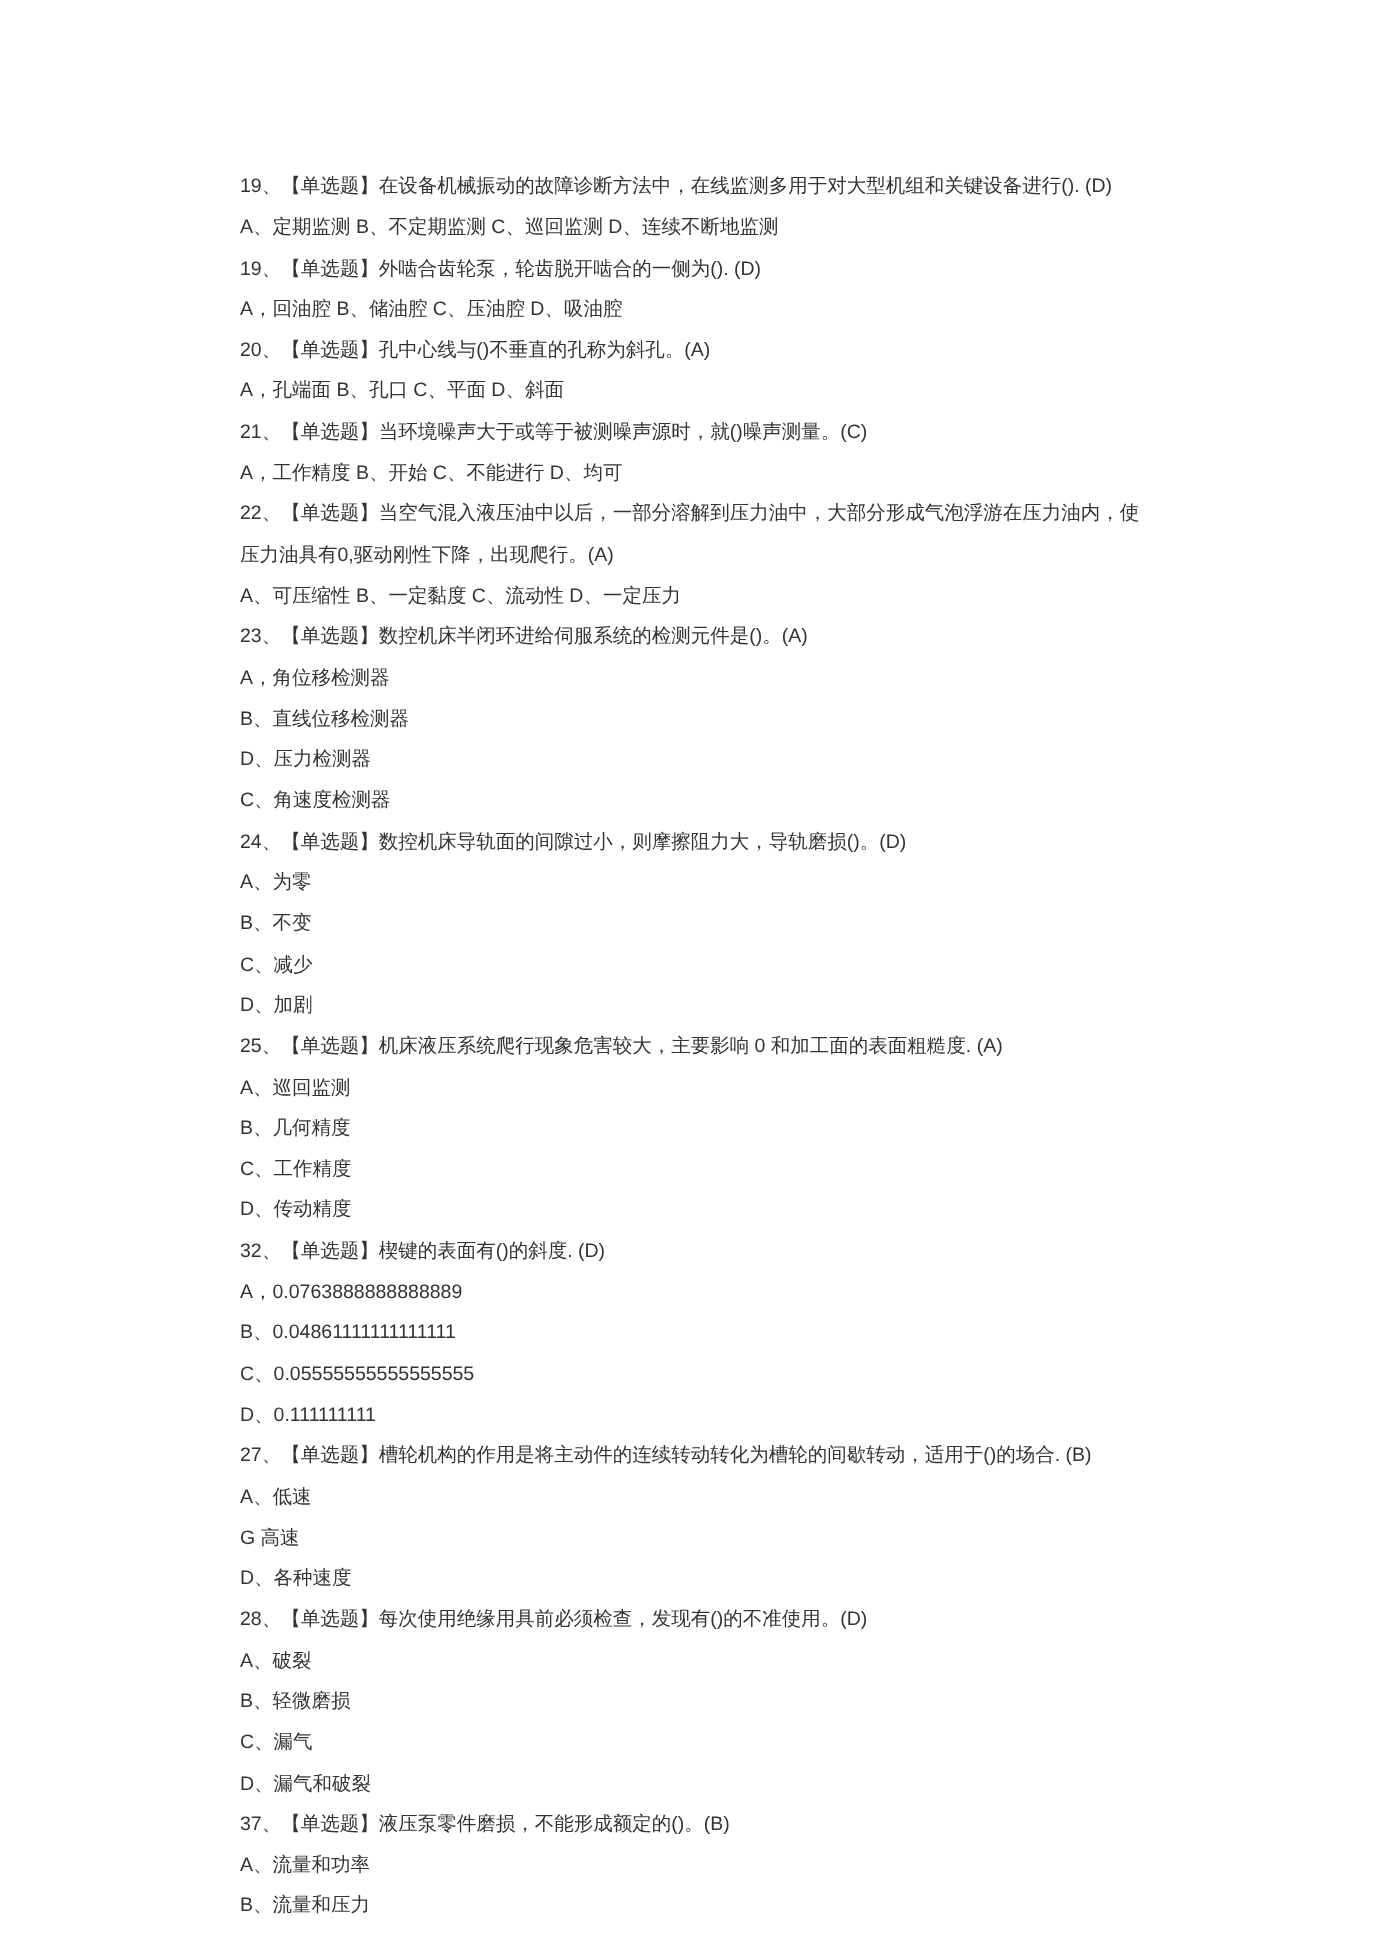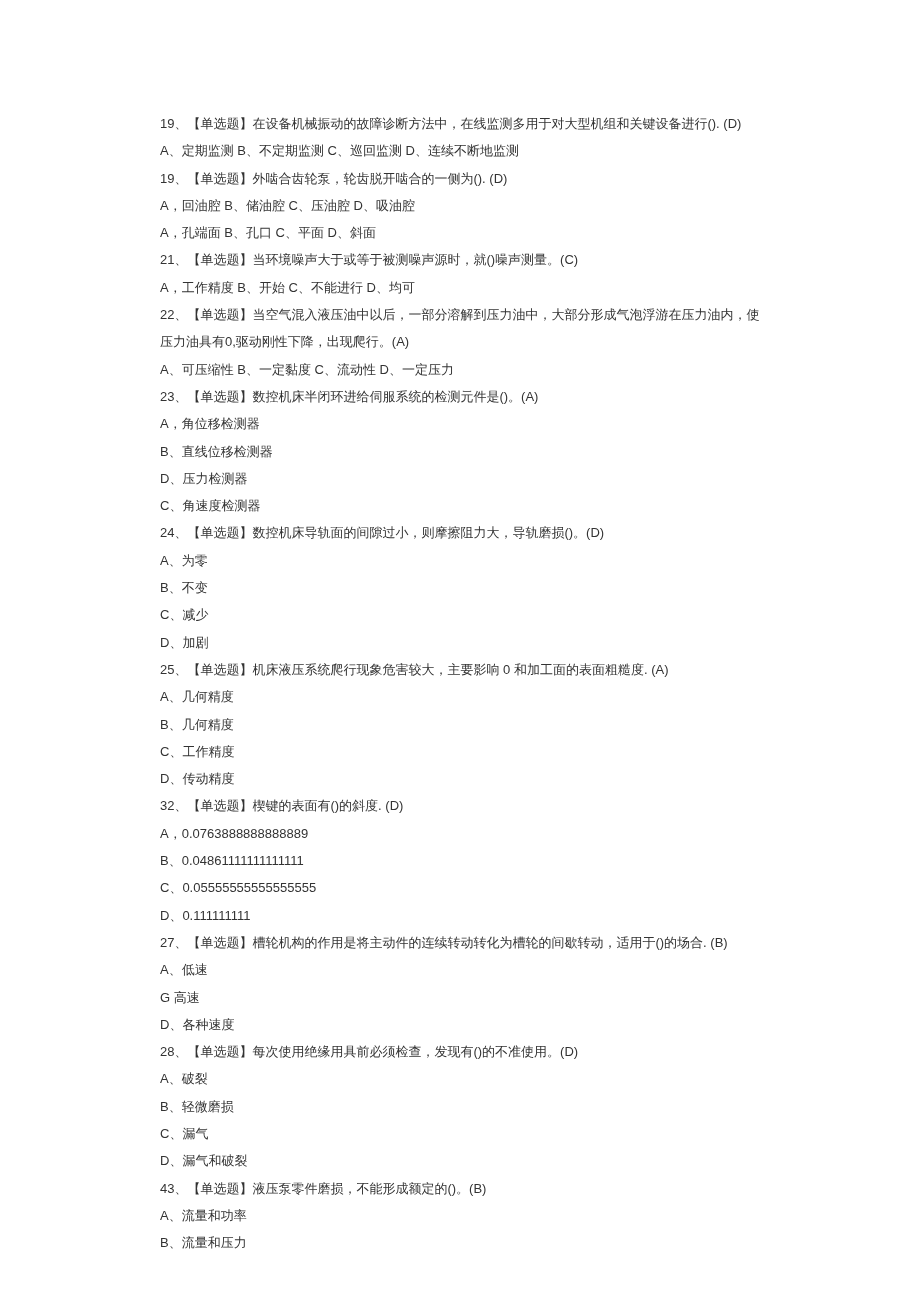--- a/index.html
+++ b/index.html
@@ -21,50 +21,51 @@
   }
 </style>
 </head>
 <body>
 
 <div id="content">
     <span class="line">19、【单选题】在设备机械振动的故障诊断方法中，在线监测多用于对大型机组和关键设备进行(). (D)</span>
     <span class="line">A、定期监测 B、不定期监测 C、巡回监测 D、连续不断地监测</span>
     <span class="line">19、【单选题】外啮合齿轮泵，轮齿脱开啮合的一侧为(). (D)</span>
     <span class="line">A，回油腔 B、储油腔 C、压油腔 D、吸油腔</span>
+    <span class="line">20、【单选题】孔中心线与()不垂直的孔称为斜孔。(A)</span>
     <span class="line">A，孔端面 B、孔口 C、平面 D、斜面</span>
     <span class="line">21、【单选题】当环境噪声大于或等于被测噪声源时，就()噪声测量。(C)</span>
     <span class="line">A，工作精度 B、开始 C、不能进行 D、均可</span>
     <span class="line">22、【单选题】当空气混入液压油中以后，一部分溶解到压力油中，大部分形成气泡浮游在压力油内，使压力油具有0,驱动刚性下降，出现爬行。(A)</span>
     <span class="line">A、可压缩性 B、一定黏度 C、流动性 D、一定压力</span>
     <span class="line">23、【单选题】数控机床半闭环进给伺服系统的检测元件是()。(A)</span>
     <span class="line">A，角位移检测器</span>
     <span class="line">B、直线位移检测器</span>
     <span class="line">D、压力检测器</span>
     <span class="line">C、角速度检测器</span>
     <span class="line">24、【单选题】数控机床导轨面的间隙过小，则摩擦阻力大，导轨磨损()。(D)</span>
     <span class="line">A、为零</span>
     <span class="line">B、不变</span>
     <span class="line">C、减少</span>
     <span class="line">D、加剧</span>
     <span class="line">25、【单选题】机床液压系统爬行现象危害较大，主要影响 0 和加工面的表面粗糙度. (A)</span>
-    <span class="line">A、几何精度</span>
+    <span class="line">A、巡回监测</span>
     <span class="line">B、几何精度</span>
     <span class="line">C、工作精度</span>
     <span class="line">D、传动精度</span>
     <span class="line">32、【单选题】楔键的表面有()的斜度. (D)</span>
     <span class="line">A，0.0763888888888889</span>
     <span class="line">B、0.04861111111111111</span>
     <span class="line">C、0.05555555555555555</span>
     <span class="line">D、0.111111111</span>
     <span class="line">27、【单选题】槽轮机构的作用是将主动件的连续转动转化为槽轮的间歇转动，适用于()的场合. (B)</span>
     <span class="line">A、低速</span>
     <span class="line">G 高速</span>
     <span class="line">D、各种速度</span>
     <span class="line">28、【单选题】每次使用绝缘用具前必须检查，发现有()的不准使用。(D)</span>
     <span class="line">A、破裂</span>
     <span class="line">B、轻微磨损</span>
     <span class="line">C、漏气</span>
     <span class="line">D、漏气和破裂</span>
-    <span class="line">43、【单选题】液压泵零件磨损，不能形成额定的()。(B)</span>
+    <span class="line">37、【单选题】液压泵零件磨损，不能形成额定的()。(B)</span>
     <span class="line">A、流量和功率</span>
     <span class="line">B、流量和压力</span>
   </div>
 
 </body></html>

